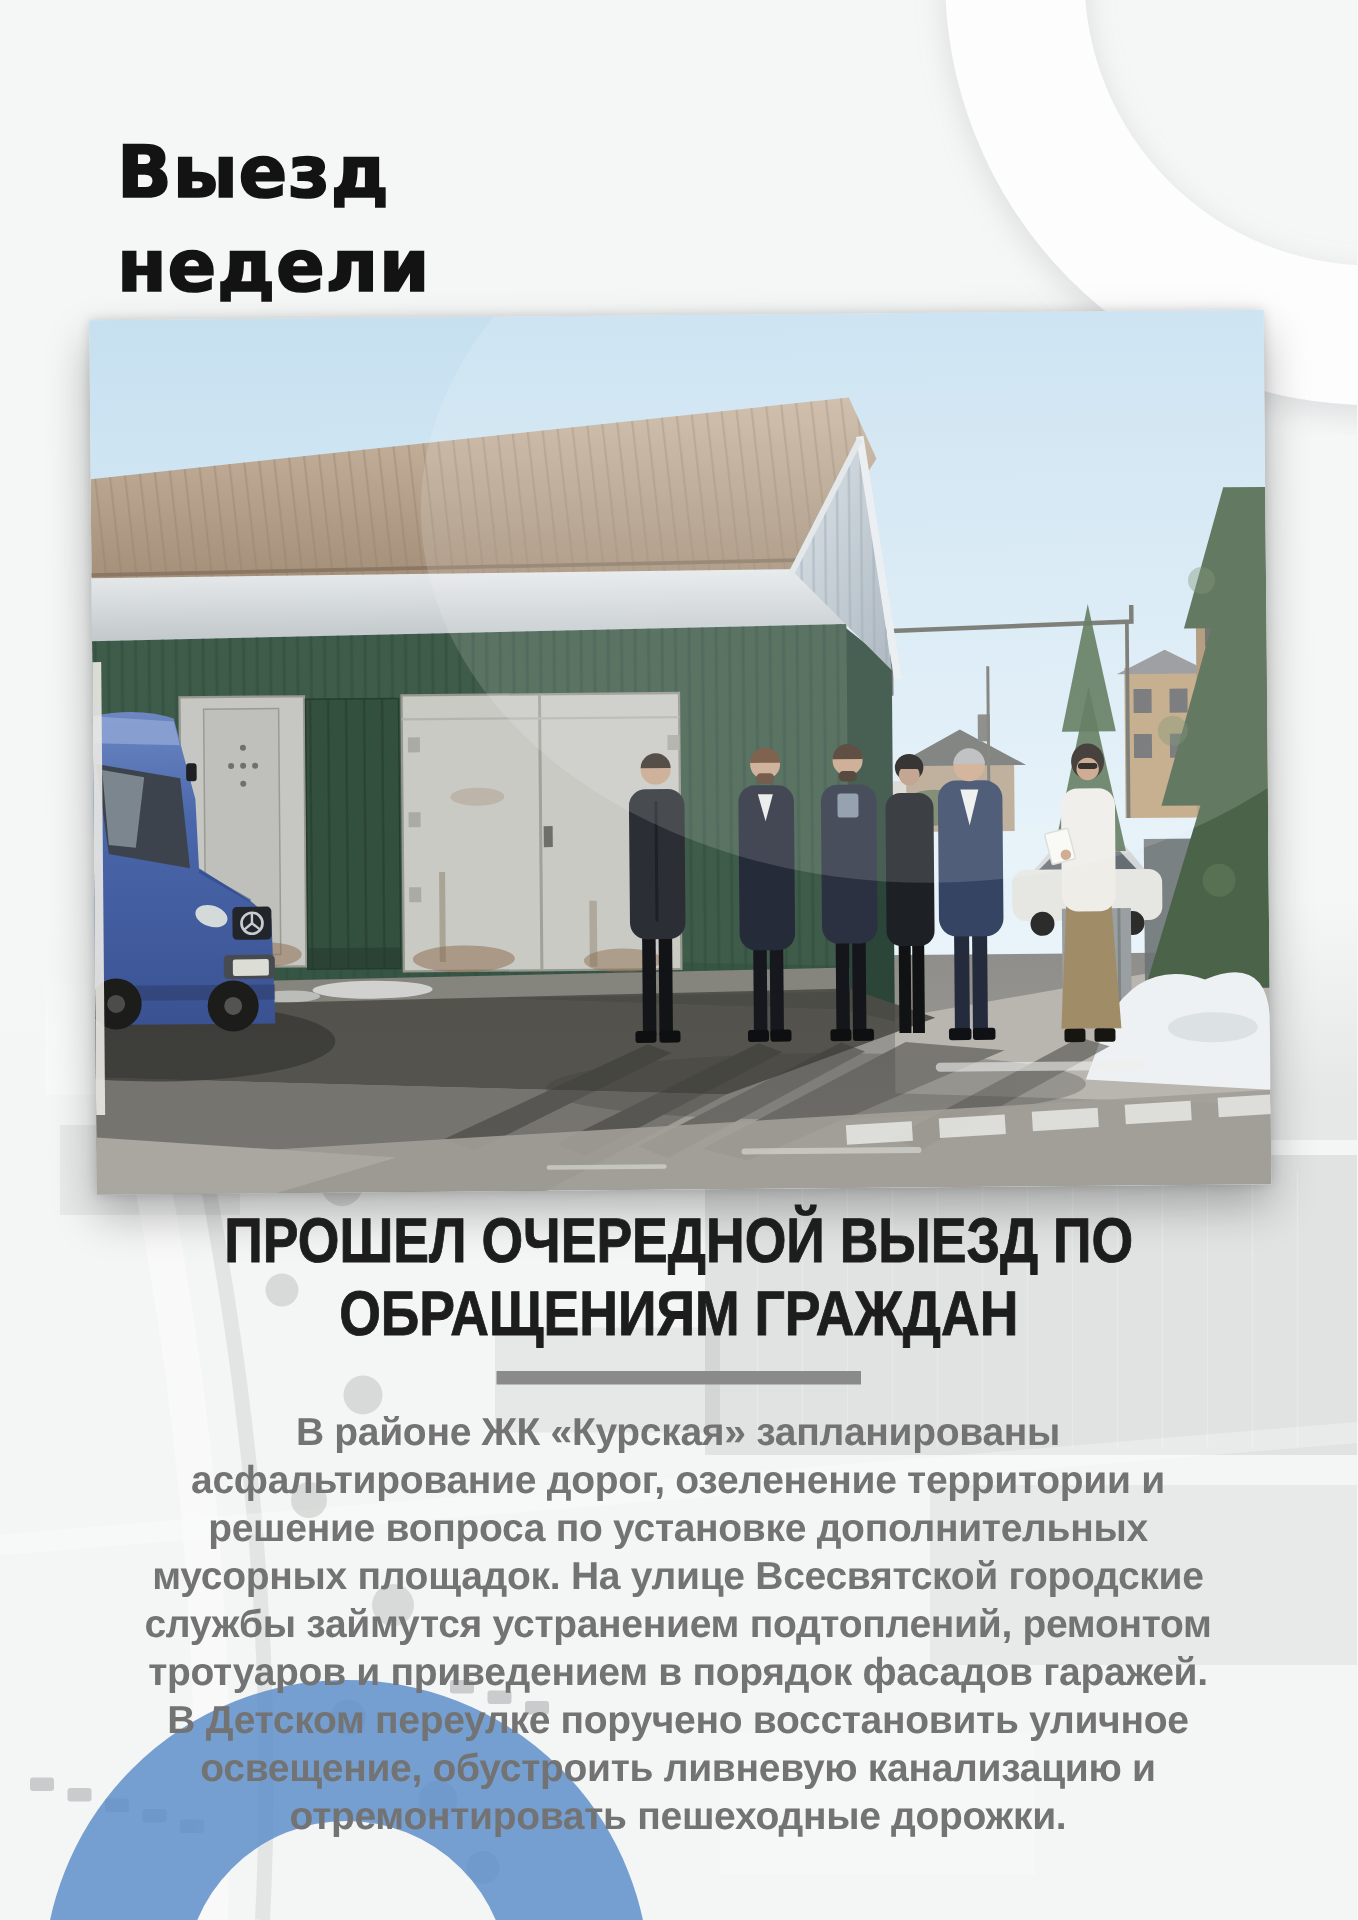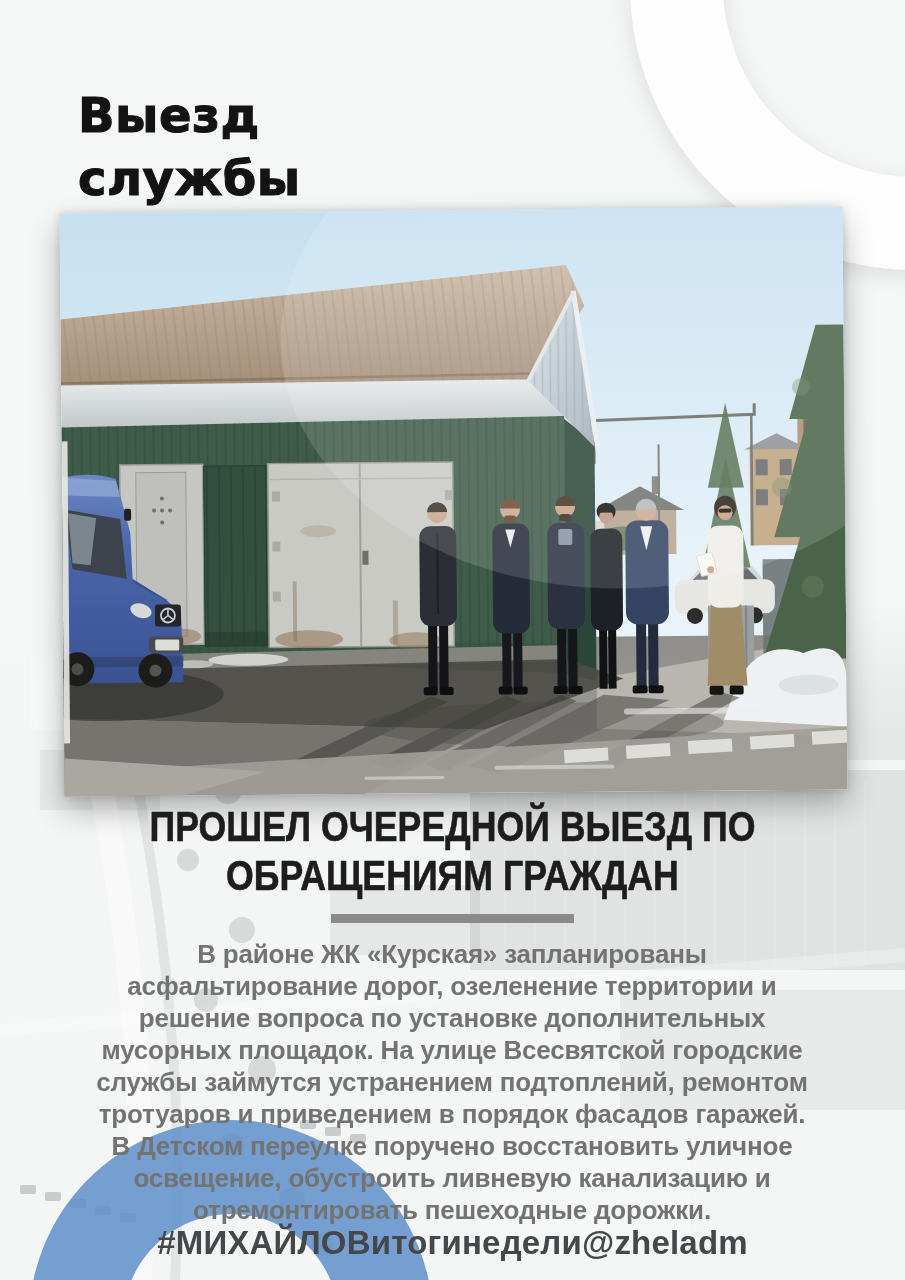--- a/index.html
+++ b/index.html
@@ -110,21 +110,21 @@
       <rect width="905" height="680" fill="#f5f6f6" opacity=".18"></rect>
       <rect x="0" y="0" width="905" height="130" fill="url(#fadeT)"></rect>
     </svg>
   </div>
 
   <svg class="ring-blue" width="470" height="220" viewBox="0 1060 470 220">
     <circle cx="231" cy="1322" r="155" fill="none" stroke="#5d8ec9" stroke-width="94" opacity=".84"></circle>
   </svg>
 
   <h1 class="title">Выезд
-службы</h1>
+недели</h1>
 
   <figure class="photo">
     <svg viewBox="0 0 783 583" preserveAspectRatio="none">
       <defs>
         <linearGradient id="sky" x1="0" y1="0" x2="0" y2="1">
           <stop offset="0" stop-color="#c6e0f0"></stop>
             <stop offset=".7" stop-color="#e8f3fa"></stop>
           <stop offset="1" stop-color="#f2f7f9"></stop>
         </linearGradient>
         <linearGradient id="roofG" x1="0" y1="0" x2="0" y2="1">
@@ -408,15 +408,14 @@
   <p class="body-text">В районе ЖК «Курская» запланированы
 асфальтирование дорог, озеленение территории и
 решение вопроса по установке дополнительных
 мусорных площадок. На улице Всесвятской городские
 службы займутся устранением подтоплений, ремонтом
 тротуаров и приведением в порядок фасадов гаражей.
 В Детском переулке поручено восстановить уличное
 освещение, обустроить ливневую канализацию и
 отремонтировать пешеходные дорожки.</p>
 
-  <p class="hashtag">#МИХАЙЛОВитогинедели@zheladm</p>
 
 </div>
 
 </body></html>

